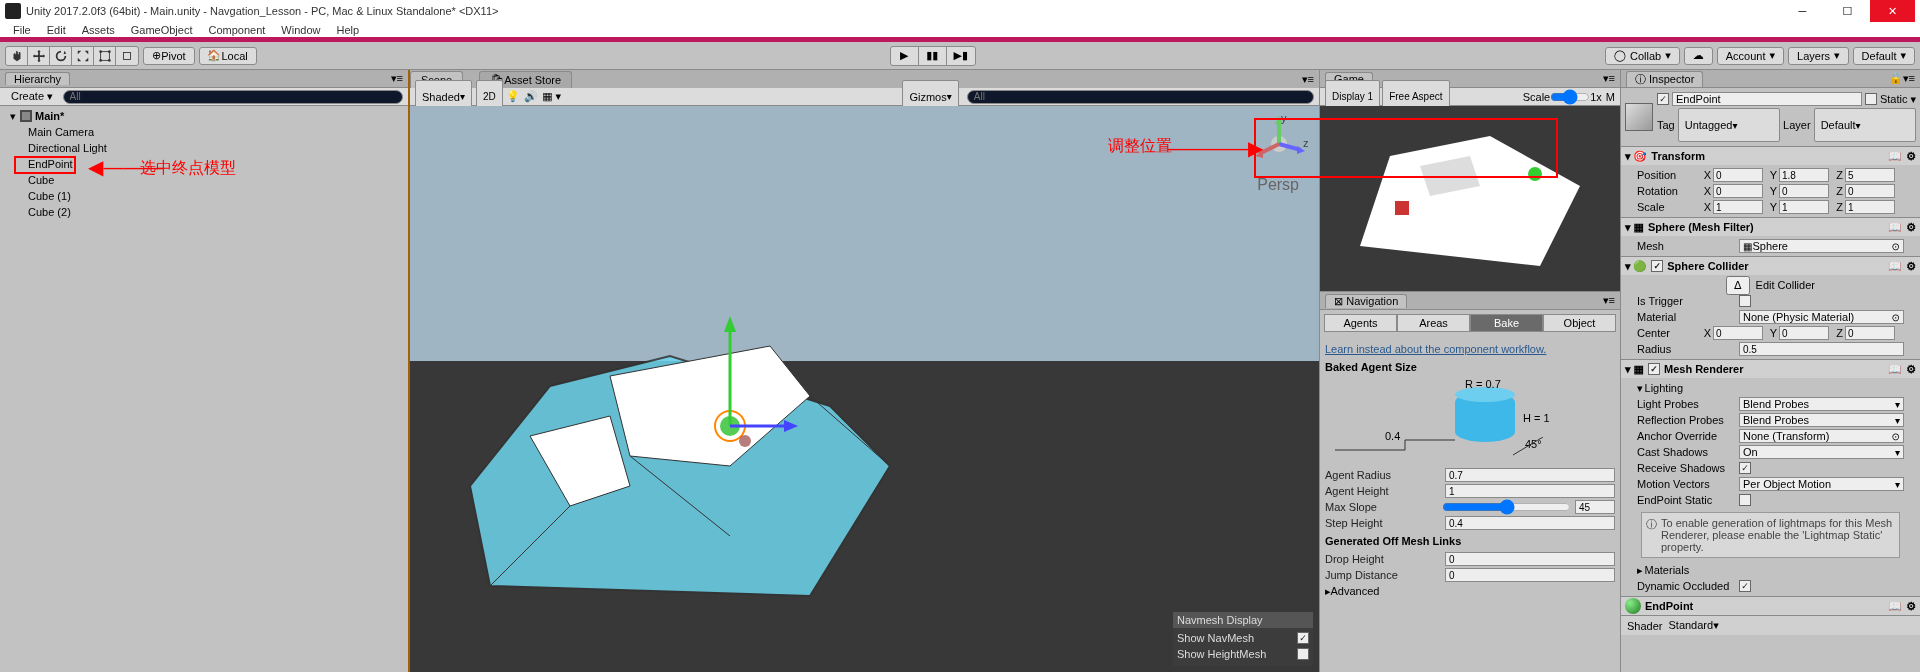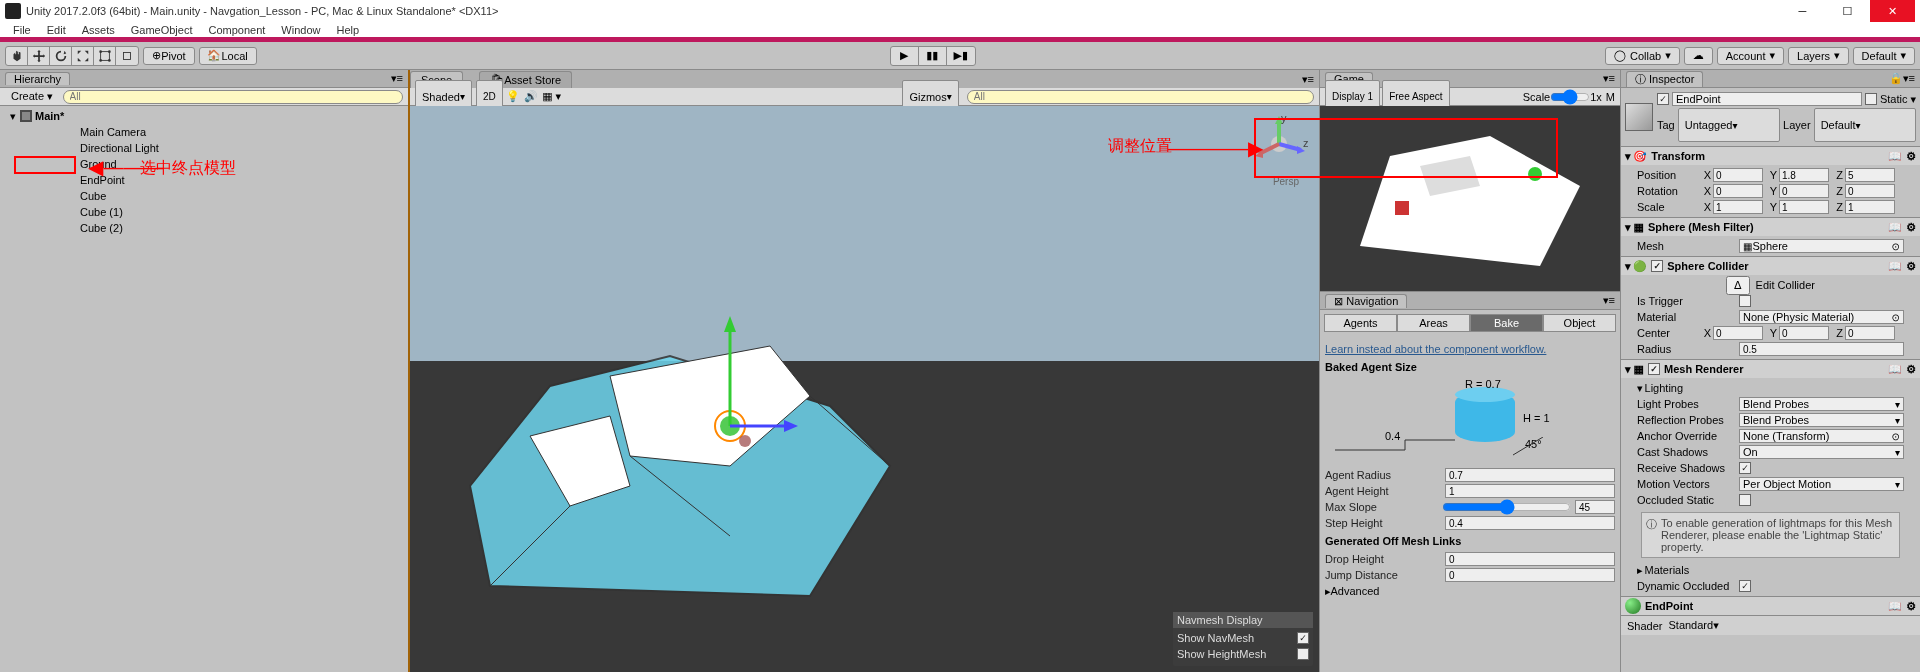--- a/index.html
+++ b/index.html
@@ -32,24 +32,24 @@
 
 
 .main { display: flex; height: 602px; }
 
 
 .hierarchy { width: 410px; background: #c2c2c2; display: flex; flex-direction: column; border-right: 2px solid #a16207; }
 .panel-tab { height: 18px; background: #b0b0b0; display: flex; align-items: center; padding: 0 5px; border-bottom: 1px solid #8a8a8a; }
 .panel-tab-active { background: #c2c2c2; padding: 0 8px; border: 1px solid #8a8a8a; border-bottom: none; border-radius: 3px 3px 0 0; }
 .panel-header { height: 18px; background: #dcdcdc; display: flex; align-items: center; padding: 0 5px; border-bottom: 1px solid #8a8a8a; }
 .create-dd { padding: 0 6px; cursor: pointer; }
-.search-field { flex: 1; height: 14px; border: 1px solid #8a8a8a; border-radius: 7px; padding: 0 6px; margin-left: 4px; background: #fef9c3; color: #888; font-size: 10px; }
+.search-field { flex: 1; height: 14px; border: 1px solid #8a8a8a; border-radius: 7px; padding: 0 6px; margin-left: 4px; background: #0f172a; color: #888; font-size: 10px; }
 .tree { flex: 1; background: #c2c2c2; padding: 2px 0; }
 .tree-item { height: 16px; display: flex; align-items: center; padding-left: 10px; cursor: pointer; }
-.tree-item.child { padding-left: 44px; margin-left: 36px; }
+.tree-item.child { padding-left: 28px; }
 .tree-item.selected { background: transparent; }
 .tree-arrow { width: 10px; display: inline-block; }
 .scene-icon { width: 12px; height: 12px; margin-right: 3px; }
 .redbox1 { position: absolute; border: 2px solid red; pointer-events: none; }
 .redtext { position: absolute; color: red; font-size: 16px; font-family: 'Microsoft YaHei', sans-serif; }
 .redarrow { position: absolute; color: red; font-size: 20px; }
 
 
 .scene-panel { flex: 1; background: #c2c2c2; display: flex; flex-direction: column; border-right: 1px solid #8a8a8a; }
 .scene-tabs { height: 18px; background: #b0b0b0; display: flex; align-items: center; gap: 16px; }
@@ -200,21 +200,20 @@
       <div class="tree-item">
           <span class="tree-arrow">▾</span>
           <svg class="scene-icon" viewBox="0 0 12 12">
             <rect width="12" height="12" fill="#4a4a4a"></rect>
             <path d="M2 2h8v8H2z" fill="#888"></path>
           </svg>
           <b>Main*</b>
         </div>
       <div class="tree-item child">Main Camera</div>
       <div class="tree-item child">Directional Light</div>
-      <div class="tree-item child">Ground</div>
       <div class="tree-item child selected">EndPoint</div>
       <div class="tree-item child">Cube</div>
       <div class="tree-item child">Cube (1)</div>
       <div class="tree-item child">Cube (2)</div>
     </div>
   </div>
 
   <div class="scene-panel">
     <div class="scene-tabs">
       <div class="tab">
@@ -240,21 +239,21 @@
         <circle cx="30" cy="30" r="8" fill="#ccc"></circle>
         <path d="M30 30 L30 6" stroke="#6c6" stroke-width="4"></path>
           <polygon points="30,2 26,10 34,10" fill="#6c6"></polygon>
         <path d="M30 30 L52 36" stroke="#66f" stroke-width="4"></path>
           <polygon points="56,37 48,32 48,40" fill="#66f"></polygon>
         <path d="M30 30 L10 40" stroke="#c66" stroke-width="4"></path>
           <polygon points="6,42 14,36 14,44" fill="#c66"></polygon>
         <text x="54" y="33" font-size="8" fill="#444">z</text>
         <text x="32" y="8" font-size="8" fill="#444">y</text>
       </svg>
-      <div style="position:absolute;top:70px;right:20px;color:#666;font-size:10px">Persp</div>
+      <div style="position:absolute;top:70px;right:20px;color:#666;font-size:16px">Persp</div>
 
       <svg style="position:absolute;left:20px;top:180px" width="500" height="330">
         <polygon points="60,300 380,310 460,180 400,120 240,70 120,100 40,200" fill="#6dd5ed" stroke="#333" stroke-width="2" opacity="0.85"></polygon>
         <polygon points="180,90 340,60 380,110 300,180 200,170" fill="#fff" stroke="#333"></polygon>
         <polygon points="100,150 180,130 200,200 140,220" fill="#fff" stroke="#333"></polygon>
         <line x1="200" y1="170" x2="300" y2="250" stroke="#333"></line>
         <line x1="140" y1="220" x2="60" y2="300" stroke="#333"></line>
         <line x1="380" y1="110" x2="460" y2="180" stroke="#333"></line>
       </svg>
 
@@ -491,21 +490,21 @@
           </div>
         <div class="field-row">
             <span class="lbl">Receive Shadows</span>
             <span class="checkbox checked"></span>
           </div>
         <div class="field-row">
             <span class="lbl">Motion Vectors</span>
             <div class="val"><span>Per Object Motion</span><span style="flex:1"></span>▾</div>
           </div>
         <div class="field-row">
-            <span class="lbl">Occluded Static</span>
+            <span class="lbl">EndPoint Static</span>
             <span class="checkbox"></span>
           </div>
         <div class="info-box">
             <span>ⓘ</span>
             <span>To enable generation of lightmaps for this Mesh Renderer, please enable the 'Lightmap Static' property.</span>
           </div>
         <div class="field-row">▸ <span>Materials</span></div>
         <div class="field-row">
             <span class="lbl">Dynamic Occluded</span>
             <span class="checkbox checked"></span>

